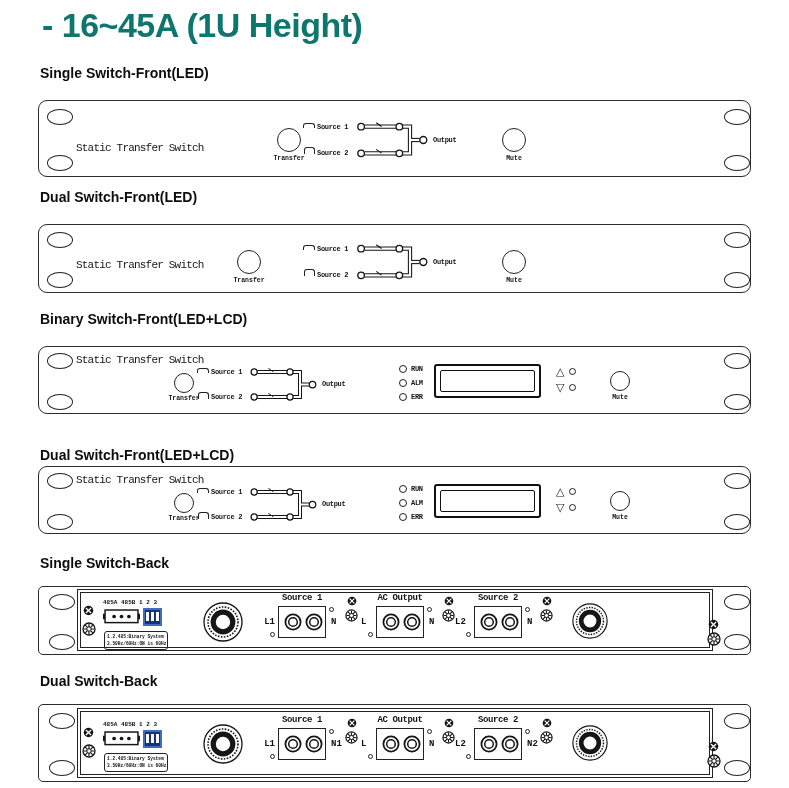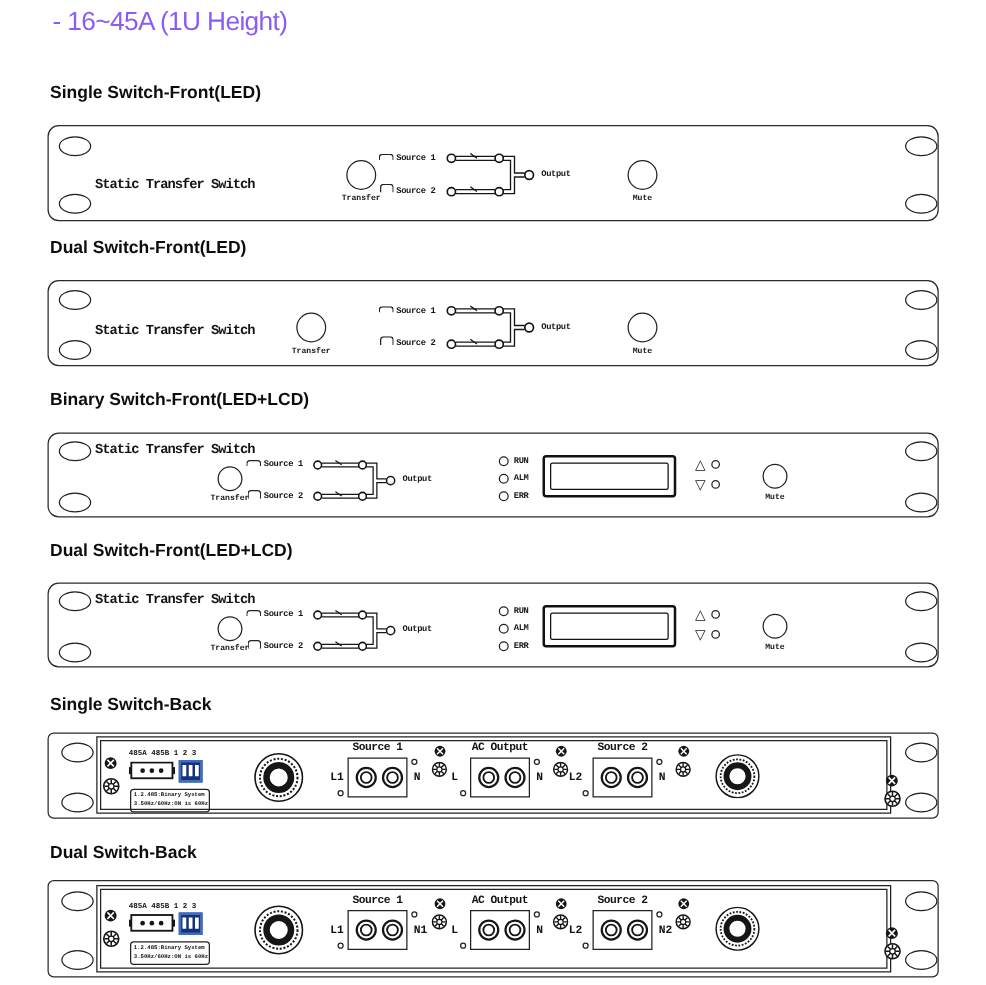--- a/index.html
+++ b/index.html
@@ -1,30 +1,30 @@
 <!DOCTYPE html>
 <html><head>
 <meta charset="utf-8">
 <style>
   html,body{margin:0;padding:0;background:#fff;}
   body{width:789px;height:788px;position:relative;overflow:hidden;
        font-family:"Liberation Sans",sans-serif;color:#111;}
   .abs{position:absolute;}
-  .title{position:absolute;left:42px;top:6px;font-size:21px;font-weight:normal;
-         letter-spacing:-0.5px;color:#8b5cf6;white-space:nowrap;}
+  .title{position:absolute;left:42px;top:6px;font-size:34px;font-weight:bold;
+         letter-spacing:-0.5px;color:#0f766e;white-space:nowrap;}
   .heading{position:absolute;left:40px;font-size:14px;font-weight:bold;color:#0d0d0d;white-space:nowrap;}
   .panel{position:absolute;left:38px;width:713px;background:#fff;border:1.6px solid #2b2b2b;
          box-sizing:border-box;}
   .front{border-radius:9px;}
   .backp{border-radius:5px;}
   .oval{position:absolute;width:26px;height:16px;border:1.4px solid #222;border-radius:50%;
         box-sizing:border-box;background:#fff;}
   .cbtn{position:absolute;border:1.5px solid #222;border-radius:50%;box-sizing:border-box;background:#fff;}
   .d24{width:24px;height:24px;} .d20{width:20px;height:20px;}
-  .sts{position:absolute;font-family:"Liberation Mono",monospace;font-weight:bold;
+  .sts{position:absolute;font-family:"Liberation Mono",monospace;font-weight:normal;
        font-size:11px;letter-spacing:-0.8px;white-space:nowrap;color:#151515;}
   .clabel{position:absolute;transform:translateX(-50%);font-family:"Liberation Mono",monospace;
           font-weight:bold;font-size:6.5px;white-space:nowrap;color:#151515;}
   .vlabel{position:absolute;transform:translateY(-50%);font-family:"Liberation Mono",monospace;
           font-weight:bold;font-size:7px;letter-spacing:-0.3px;white-space:nowrap;color:#151515;}
   .srcicon{position:absolute;border:1.4px solid #222;border-bottom:none;
            border-radius:3px 3px 0 0;box-sizing:border-box;}
   .ldot{position:absolute;width:8px;height:8px;border:1.2px solid #222;border-radius:50%;box-sizing:border-box;}
   .sdot{position:absolute;width:7px;height:7px;border:1.1px solid #222;border-radius:50%;box-sizing:border-box;}
   .hole{position:absolute;width:5px;height:5px;border:1px solid #222;border-radius:50%;box-sizing:border-box;}
@@ -93,21 +93,21 @@
       <circle cx="28" cy="8" r="2" fill="#161616"></circle>
     </symbol>
   </defs>
 </svg>
 
 <div class="title">- 16~45A (1U Height)</div>
 
 <div class="heading" style="top:65px">Single Switch-Front(LED)</div>
 <div class="heading" style="top:189px">Dual Switch-Front(LED)</div>
 <div class="heading" style="top:311px">Binary Switch-Front(LED+LCD)</div>
-<div class="heading" style="top:432px">Dual Switch-Front(LED+LCD)</div>
+<div class="heading" style="top:447px">Dual Switch-Front(LED+LCD)</div>
 <div class="heading" style="top:555px">Single Switch-Back</div>
 <div class="heading" style="top:673px">Dual Switch-Back</div>
 
 <div class="panel front" id="p1" style="top:100px;height:77px">
   <div class="oval" style="left:8px;top:8px"></div>
   <div class="oval" style="left:8px;top:54px"></div>
   <div class="oval" style="left:685px;top:8px"></div>
   <div class="oval" style="left:685px;top:54px"></div>
   <div class="sts" style="left:37px;top:41px">Static Transfer Switch</div>
   <div class="cbtn d24" style="left:238px;top:27px"></div>

